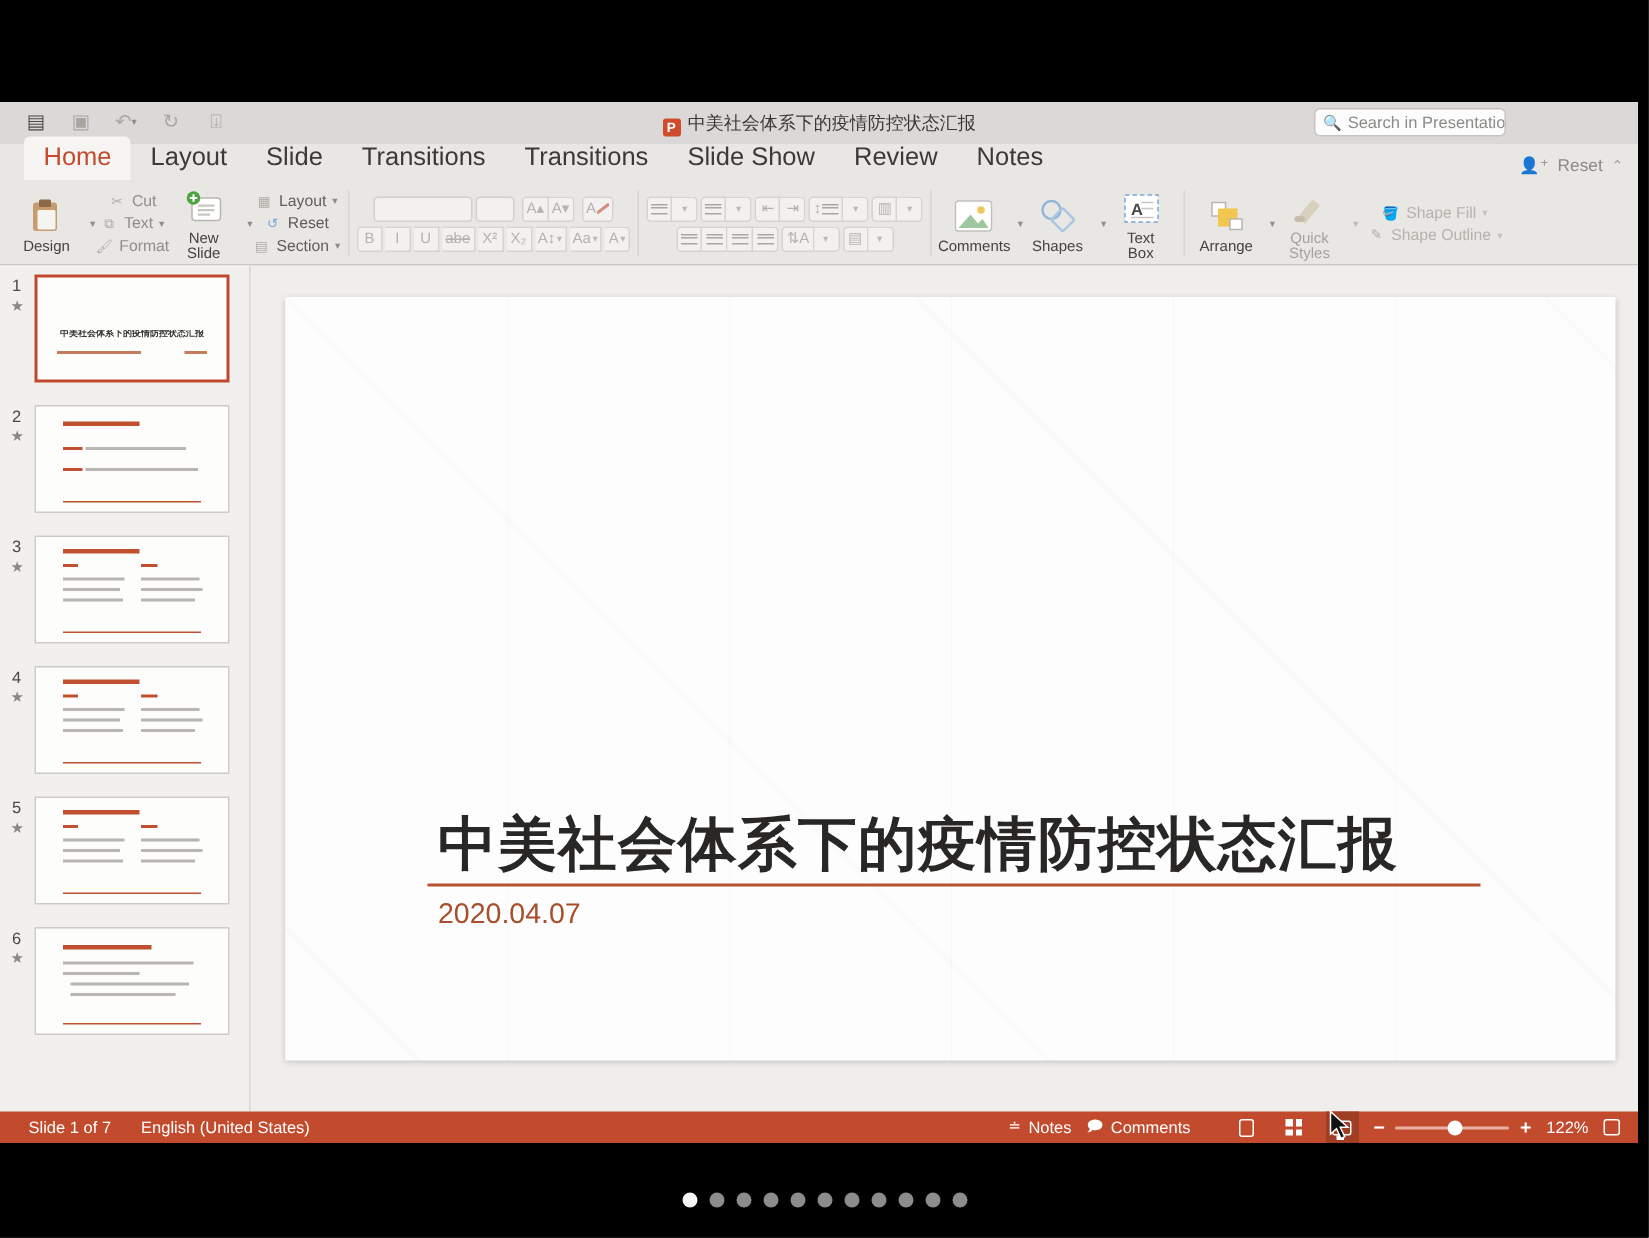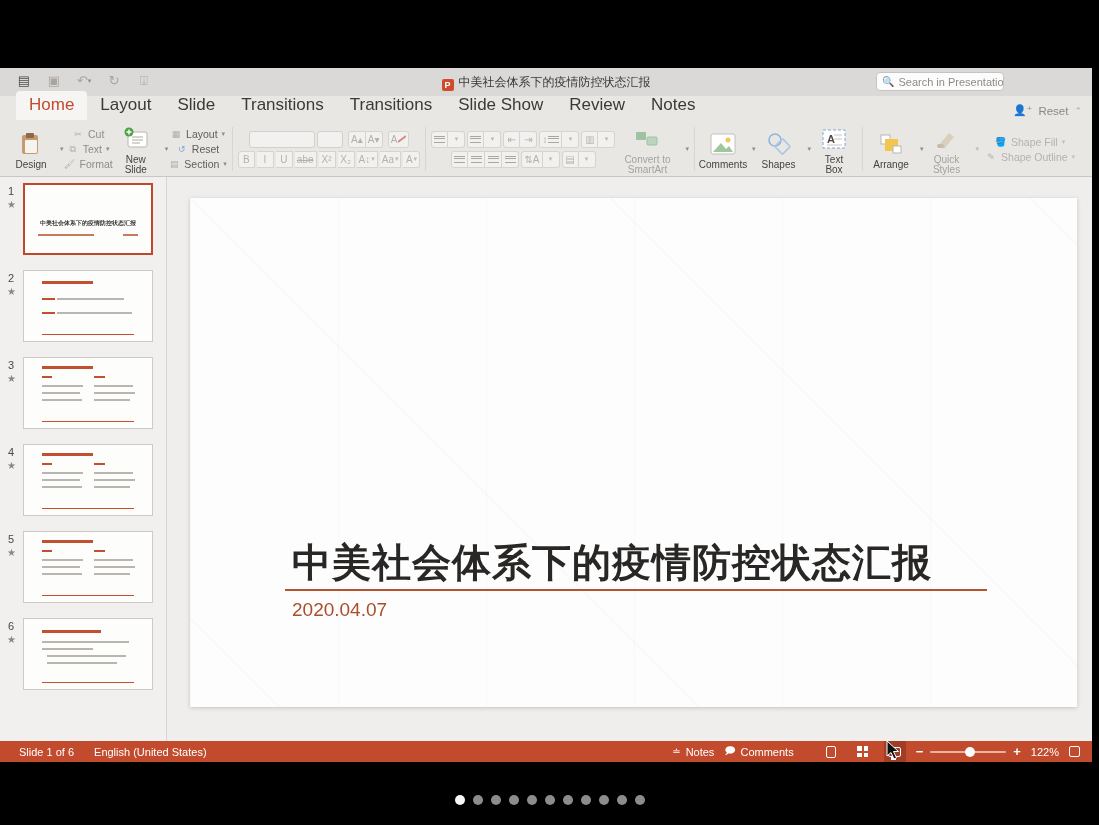--- a/index.html
+++ b/index.html
@@ -338,33 +338,20 @@
             </span>
           <span class="grp">
               <span class="sbtn">▤</span>
               <span class="sbtn">
                 <span class="caret">▾</span>
               </span>
             </span>
         </div>
       </div>
 
-      <div class="rgroup">
-        <div class="bigbtn dim" style="width:64px">
-          <span class="bicon">
-            <svg width="24" height="20" viewBox="0 0 24 20">
-                <rect x="1" y="3" width="10" height="8" rx="1" fill="#9fc3a2"></rect>
-                <rect x="12" y="8" width="10" height="8" rx="1" fill="#bcd3be" stroke="#9fc3a2"></rect>
-              </svg>
-          </span>
-          <span class="lbl">Convert to
-SmartArt</span>
-        </div>
-        <span class="caret">▾</span>
-      </div>
 
       <div class="rsep"></div>
 
       <div class="rgroup">
         <div class="bigbtn">
           <span class="bicon">
             <svg width="26" height="22" viewBox="0 0 26 22">
                 <rect x="1" y="1" width="24" height="20" rx="2" fill="#fff" stroke="#c2c0bd"></rect>
                 <circle cx="18" cy="7" r="2.5" fill="#f0c75e"></circle>
                 <path d="M3 19l8-9 5 6 3-3 4 6z" fill="#9ec79d"></path>
@@ -539,21 +526,21 @@
           <div class="s-rule"></div>
           <div class="s-subrow">
             <span>2020.04.07</span>
           </div>
         </div>
       </div>
     </div>
 
     <div class="statusbar">
       <div class="sb-left">
-        <span>Slide 1 of 6</span>
+        <span>Slide 1 of 7</span>
         <span>English (United States)</span>
       </div>
       <div class="sb-right">
         <span class="sb-item">
           <span class="sb-ico">≐</span>
           <span>Notes</span>
         </span>
         <span class="sb-item">
           <span class="sb-ico">🗩</span>
           <span>Comments</span>

